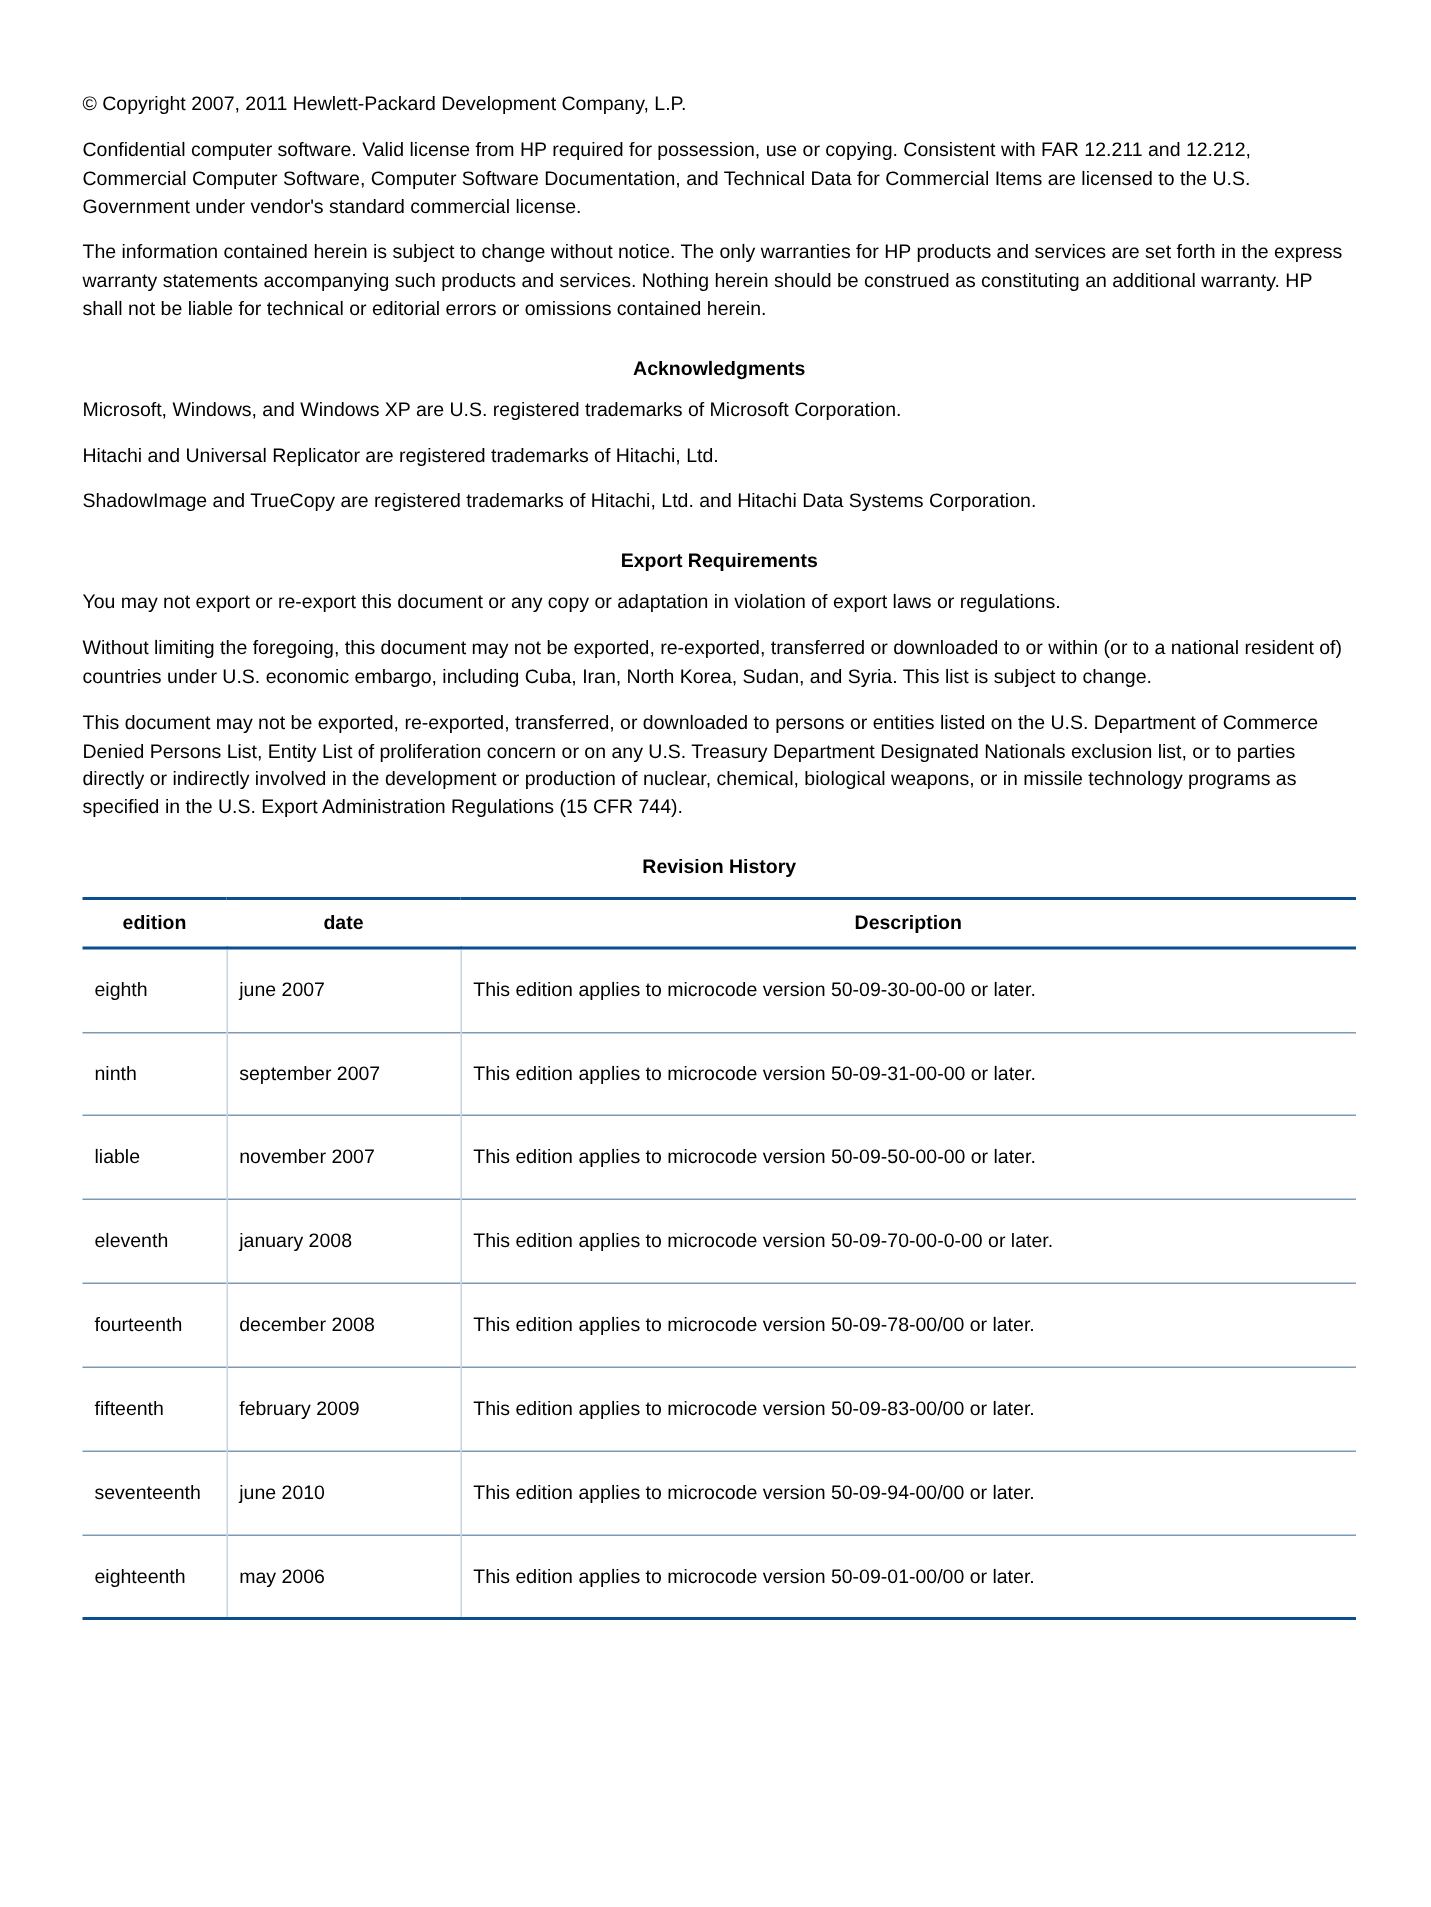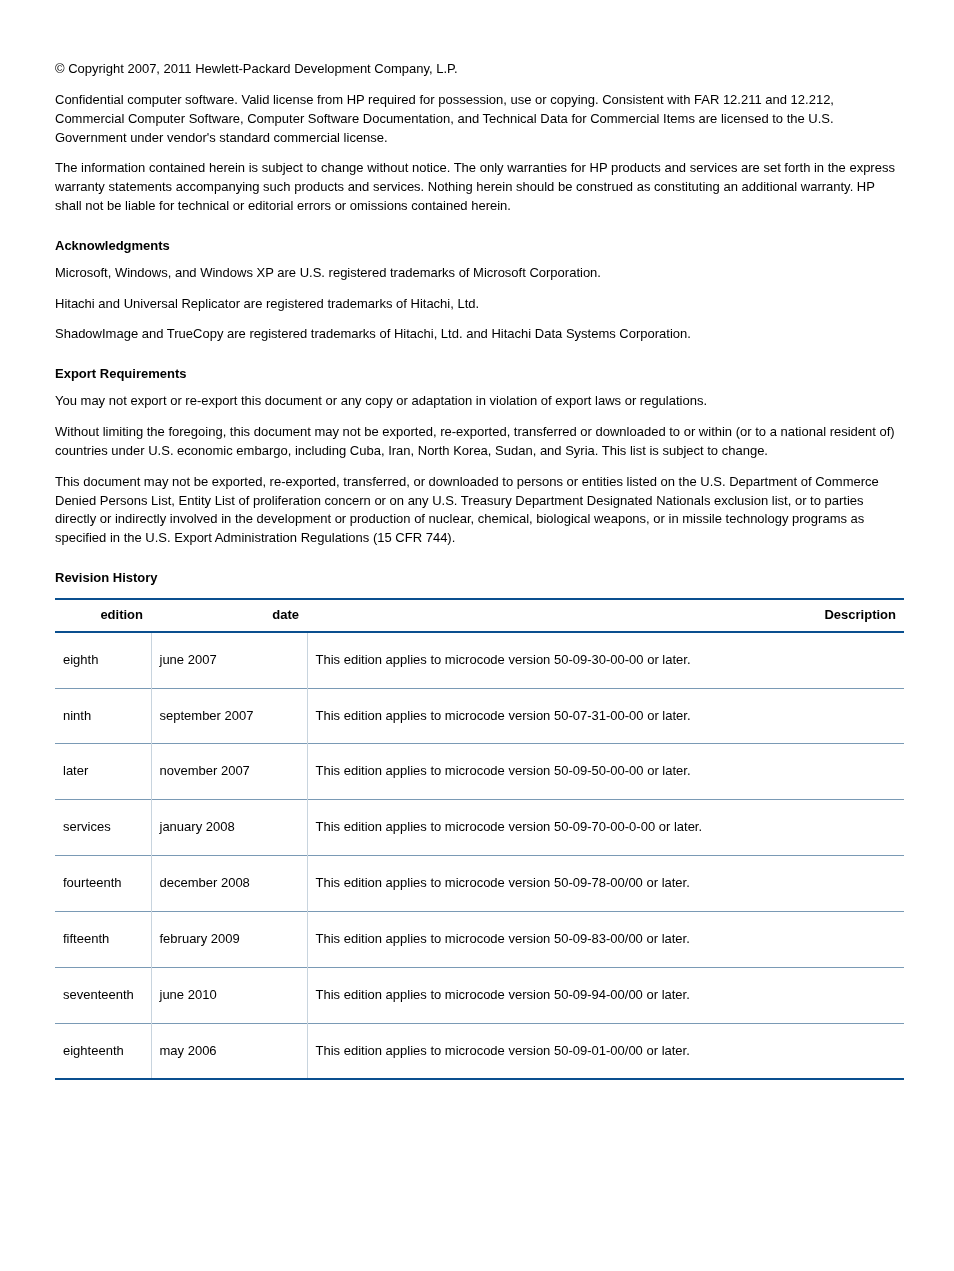--- a/index.html
+++ b/index.html
@@ -11,38 +11,39 @@
     line-height: 1.45;
     width: 954px;
     box-sizing: border-box;
   }
   p {
     margin: 0 0 12px 0;
   }
   .section-head {
     font-weight: bold;
     margin: 21px 0 8px 0;
+    text-align: center;
   }
   table {
     border-collapse: collapse;
     width: 100%;
     margin-top: 10px;
   }
   table thead tr {
     border-top: 2px solid #0a4f8f;
     border-bottom: 2px solid #0a4f8f;
   }
   table tbody tr {
     border-bottom: 1px solid #7a9ab5;
   }
   table tbody tr:last-child {
     border-bottom: 2px solid #0a4f8f;
   }
   th {
-    text-align: right;
+    text-align: center;
     font-weight: bold;
     padding: 6px 8px;
     vertical-align: top;
   }
   td {
     text-align: left;
     padding: 18px 8px;
     vertical-align: top;
     border-left: 1px solid #c8d4de;
   }
@@ -81,29 +82,29 @@
   </thead>
   <tbody id="rev-body">
   <tr>
         <td>eighth</td>
         <td>june 2007</td>
         <td>This edition applies to microcode version 50-09-30-00-00 or later.</td>
       </tr>
       <tr>
         <td>ninth</td>
         <td>september 2007</td>
-        <td>This edition applies to microcode version 50-07-31-00-00 or later.</td>
+        <td>This edition applies to microcode version 50-09-31-00-00 or later.</td>
       </tr>
       <tr>
-        <td>later</td>
+        <td>liable</td>
         <td>november 2007</td>
         <td>This edition applies to microcode version 50-09-50-00-00 or later.</td>
       </tr>
       <tr>
-        <td>services</td>
+        <td>eleventh</td>
         <td>january 2008</td>
         <td>This edition applies to microcode version 50-09-70-00-0-00 or later.</td>
       </tr>
       <tr>
         <td>fourteenth</td>
         <td>december 2008</td>
         <td>This edition applies to microcode version 50-09-78-00/00 or later.</td>
       </tr>
       <tr>
         <td>fifteenth</td>

